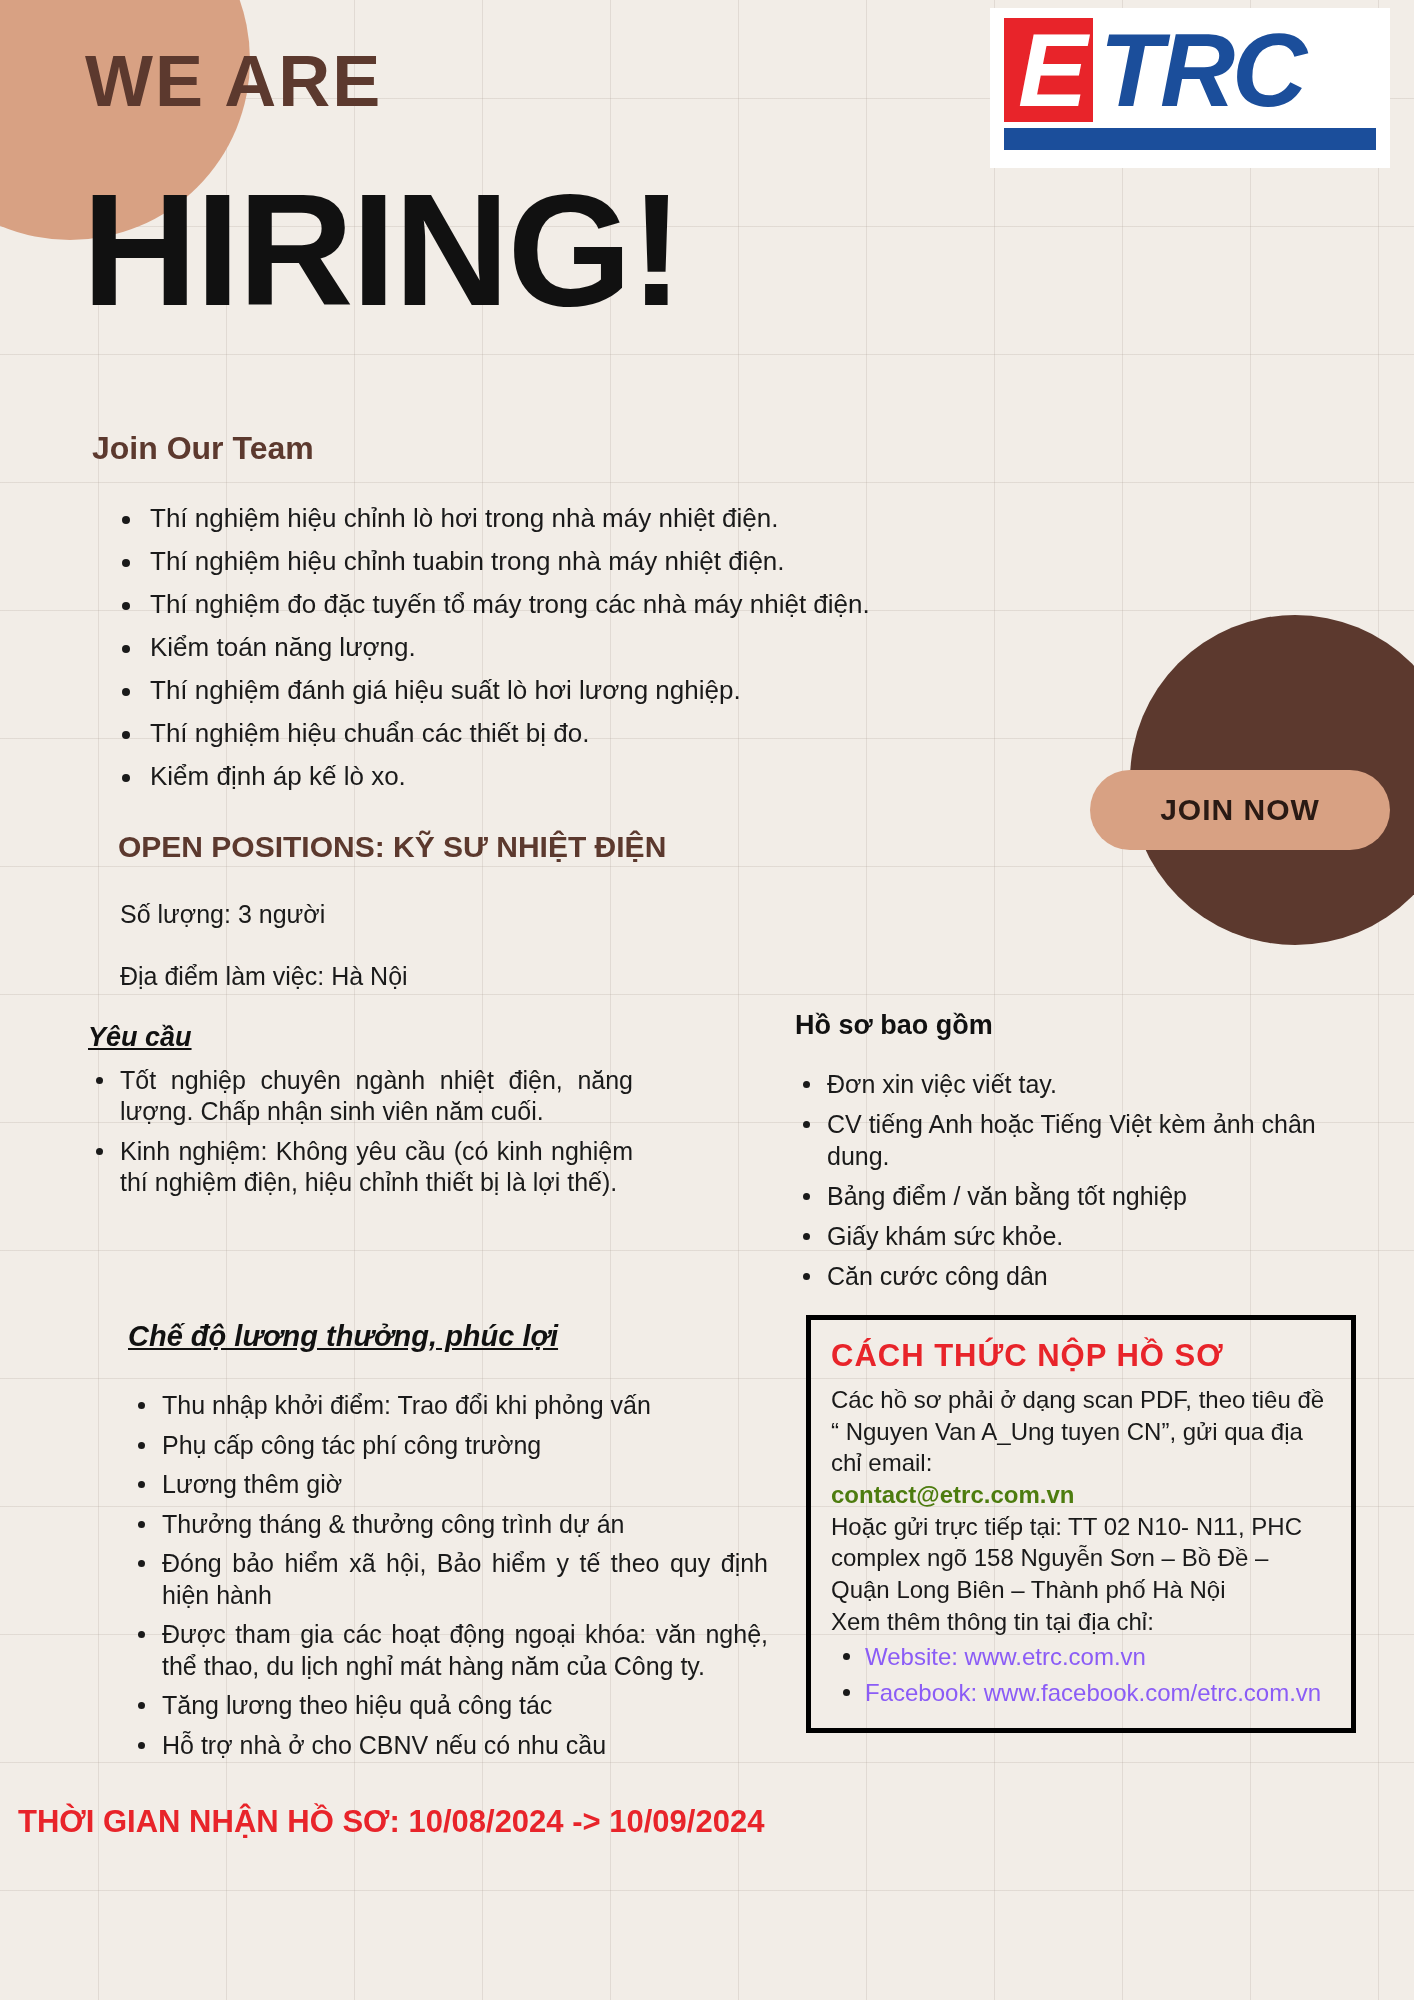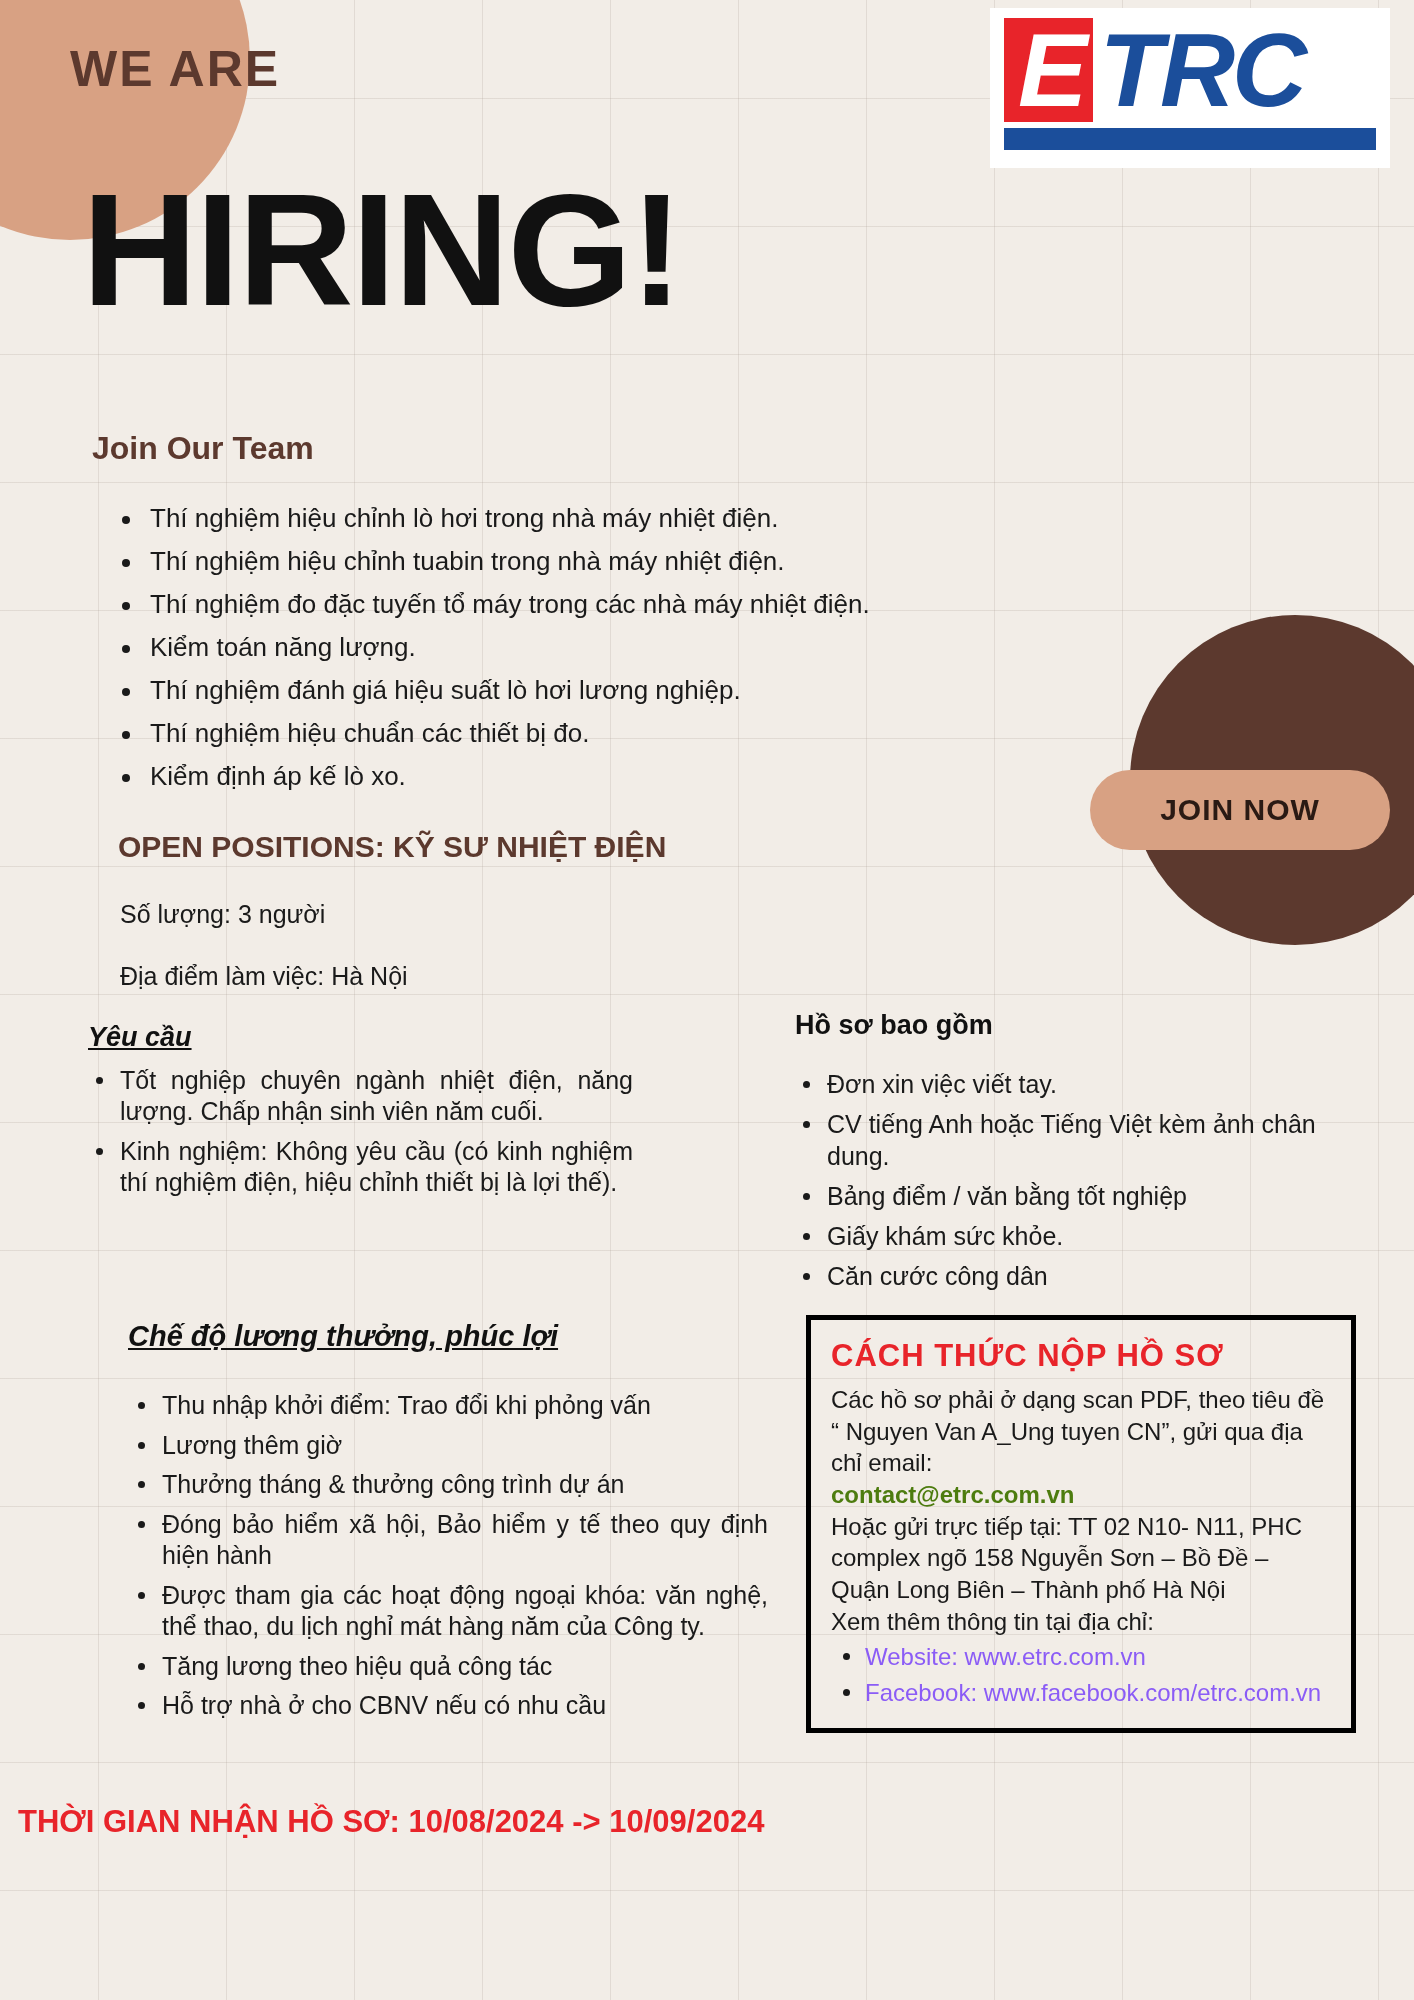--- a/index.html
+++ b/index.html
@@ -75,22 +75,22 @@
   }
   .logo-bar {
     height: 22px;
     background: #1b4e9b;
     margin-top: 6px;
     width: 100%;
   }
 
   .we-are {
     position: absolute;
-    left: 70px; top: 40px;
-    font-size: 50px;
+    left: 85px; top: 40px;
+    font-size: 72px;
     font-weight: bold;
     color: #5c392e;
     letter-spacing: 2px;
     z-index: 5;
     text-align: right;
   }
   .hiring {
     position: absolute;
     left: 82px; top: 170px;
     font-size: 160px;
@@ -373,20 +373,21 @@
       <li>CV tiếng Anh hoặc Tiếng Việt kèm ảnh chân dung.</li>
       <li>Bảng điểm / văn bằng tốt nghiệp</li>
       <li>Giấy khám sức khỏe.</li>
       <li>Căn cước công dân</li>
     </ul>
   </div>
 
   <div class="benefits-title">Chế độ lương thưởng, phúc lợi</div>
   <ul class="benefits-list">
     <li>Thu nhập khởi điểm:  Trao đổi khi phỏng vấn</li>
+    <li>Phụ cấp công tác phí công trường</li>
     <li>Lương thêm giờ</li>
     <li>Thưởng tháng &amp; thưởng công trình dự án</li>
     <li>Đóng bảo hiểm xã hội, Bảo hiểm y tế theo quy định hiện hành</li>
     <li>Được tham gia các hoạt động ngoại khóa: văn nghệ, thể thao, du lịch  nghỉ mát hàng năm của Công ty.</li>
     <li>Tăng lương theo hiệu quả công tác</li>
     <li>Hỗ trợ nhà ở cho CBNV nếu có nhu cầu</li>
   </ul>
 
   <div class="howto">
     <div class="howto-title">CÁCH THỨC NỘP HỒ SƠ</div>

